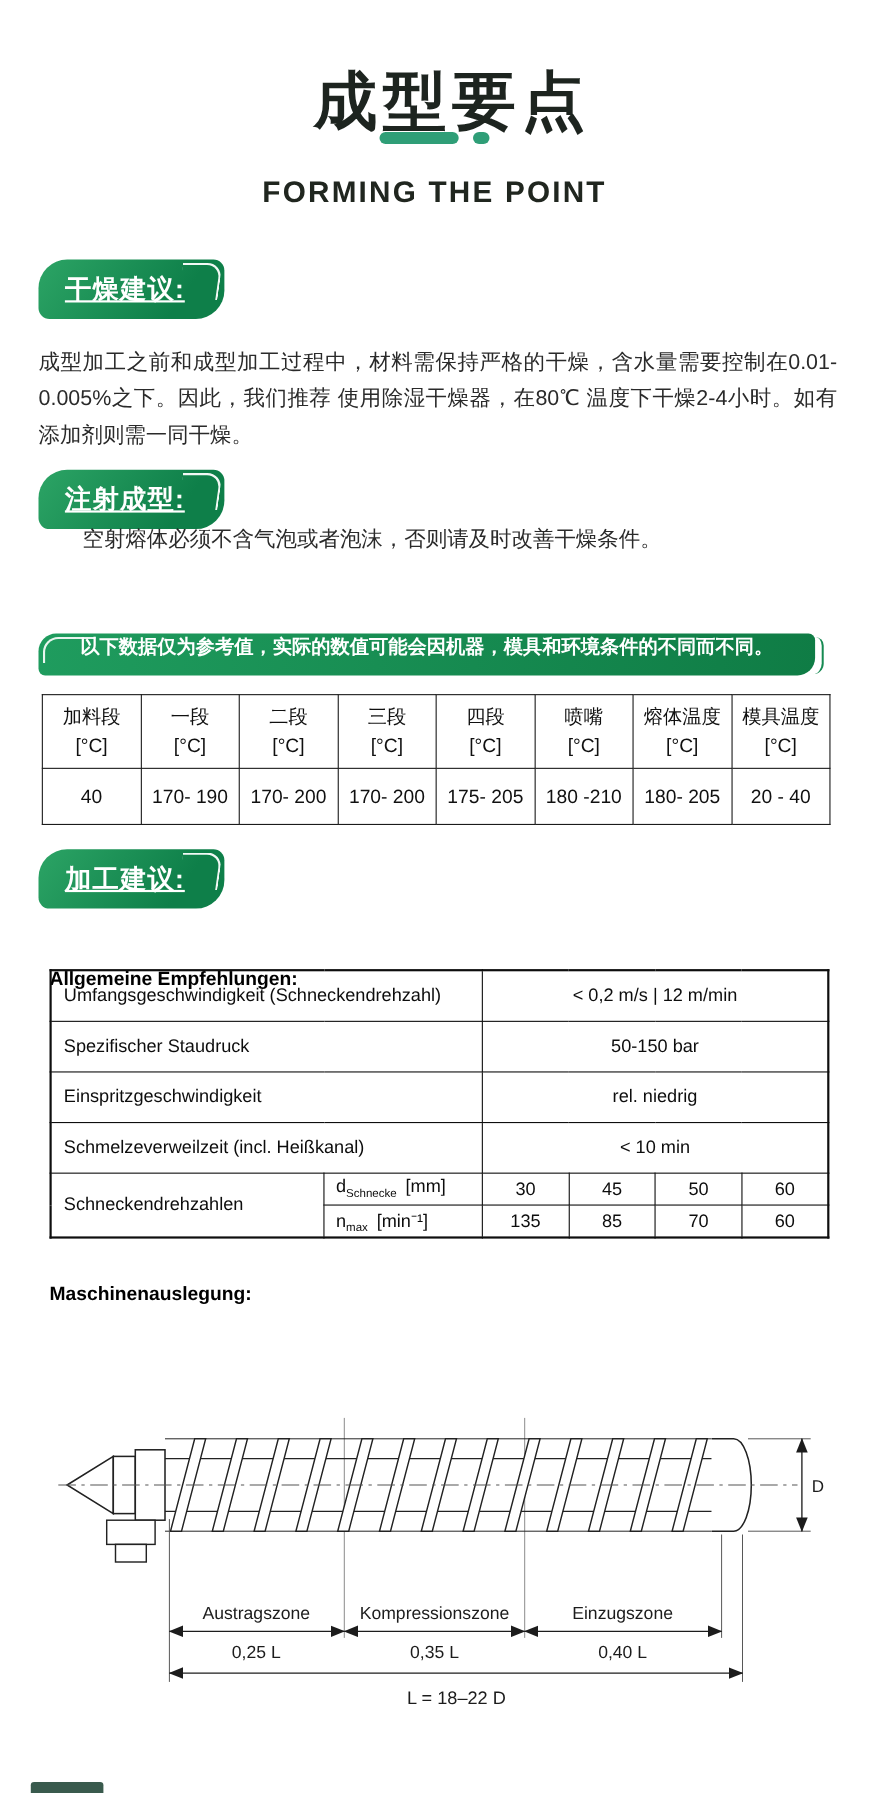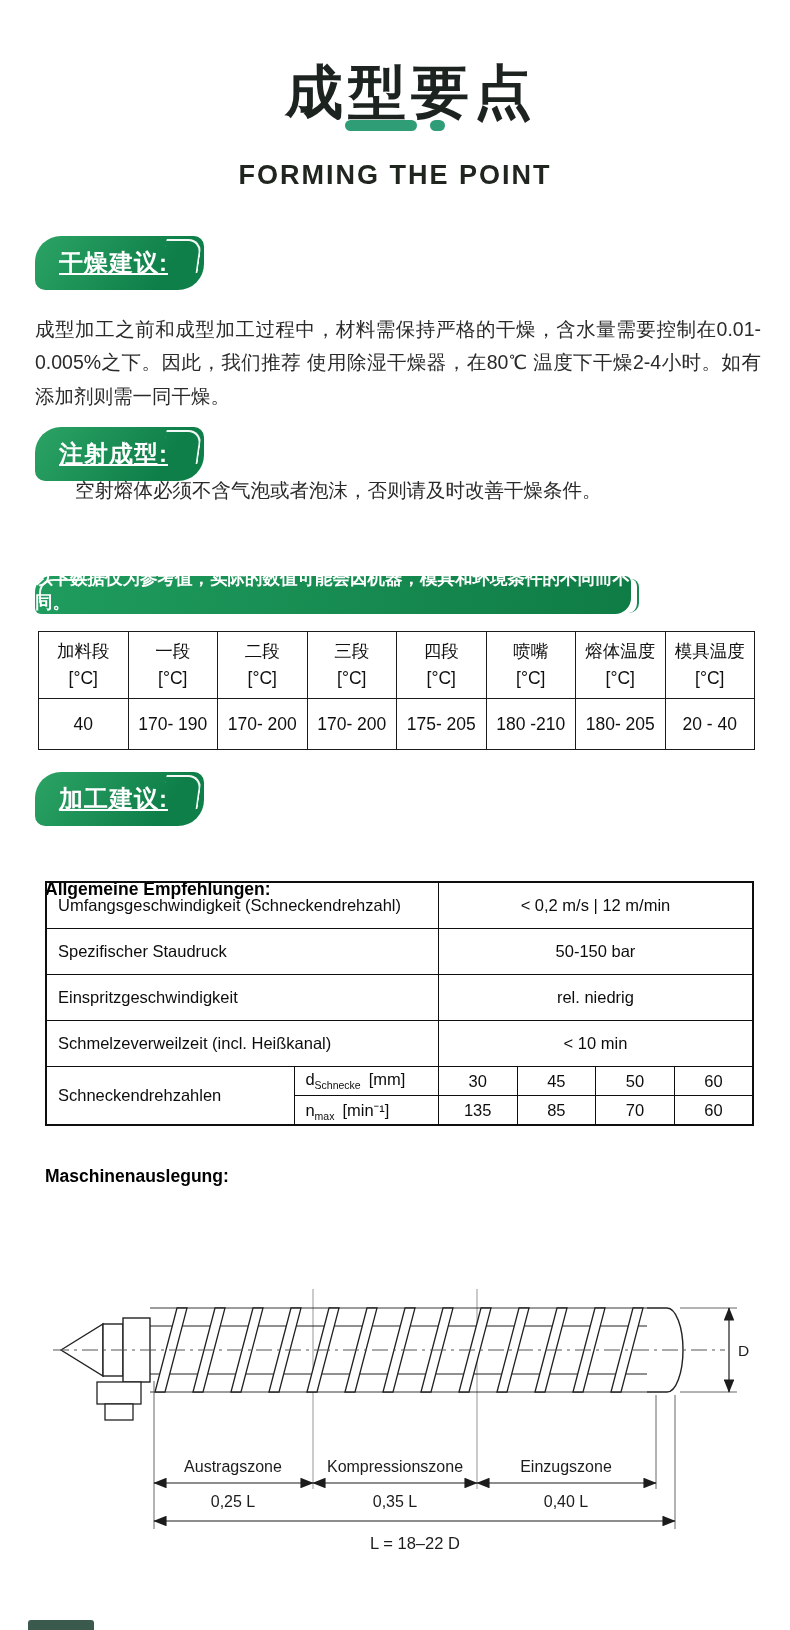--- a/index.html
+++ b/index.html
@@ -38,24 +38,24 @@
   
   .para {
     position:absolute; left:35px; width:726px;
     font-size:19.5px; line-height:1.72; color:#2a2a2a; text-align:justify;
   }
   .para-drying    { top:293px; }
   .para-injection { top:454px;margin-left:40px; }
 
   
   .banner {
-    position:absolute; left:35px; top:576px; width:596px; height:38px;
+    position:absolute; left:35px; top:576px; width:706px; height:38px;
     background:linear-gradient(100deg,#1f9c5e,#0f7c45);
     color:#fff; font-size:17.5px; font-weight:700;
-    display:flex; align-items:flex-end; justify-content:center;
+    display:flex; align-items:flex-start; justify-content:center;
     border-radius:16px 6px 16px 6px;
   }
   .banner::before {
     content:""; position:absolute; left:4px; top:3px; width:46px; height:22px;
     border-left:2px solid rgba(255,255,255,.9); border-top:2px solid rgba(255,255,255,.9);
     border-radius:14px 0 0 0;
   }
   .banner::after {
     content:""; position:absolute; right:-8px; top:3px; height:90%; width:14px;
     border-right:2px solid #168a52; border-radius:0 8px 10px 0;

